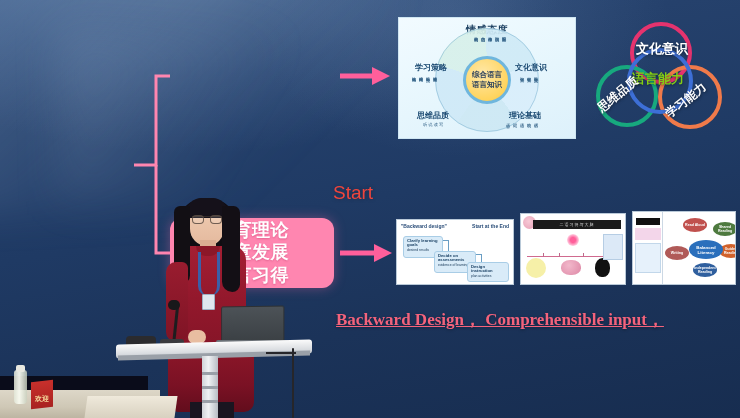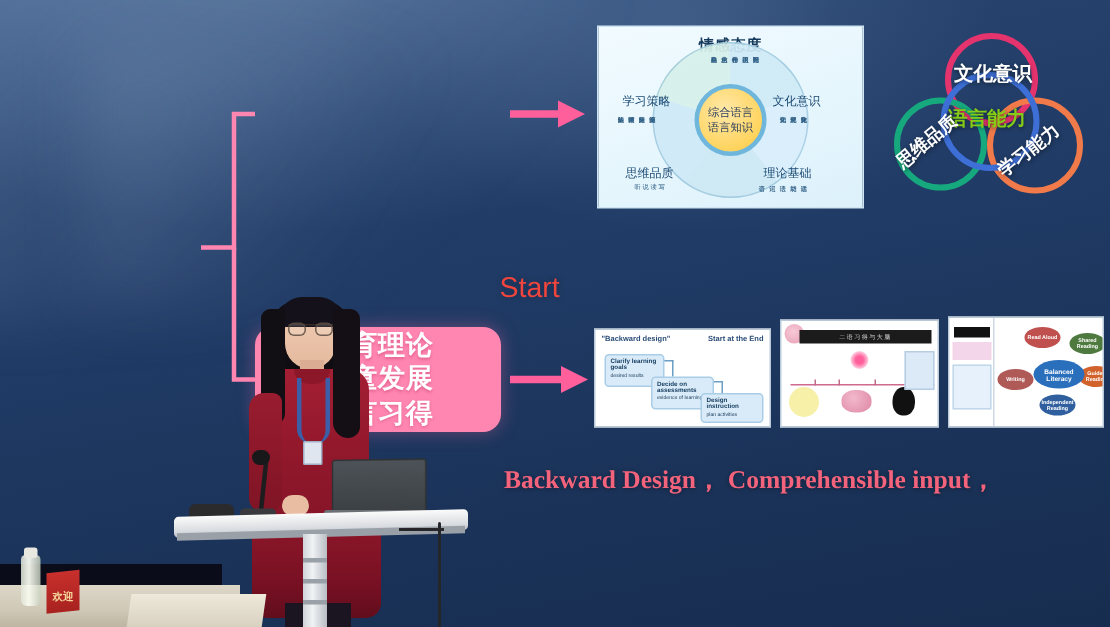--- a/index.html
+++ b/index.html
@@ -151,24 +151,24 @@
     border: 1px solid rgba(120,175,205,0.5);
   }
   .circ-core {
     position: absolute; left: 50%; top: 62px;
     transform: translate(-50%,-50%);
     width: 48px; height: 48px; border-radius: 50%;
     background: radial-gradient(circle at 40% 35%, #ffe8a8, #ffd45e 70%, #f6c63f);
     border: 3px solid #6fb6dd;
     display: flex; flex-direction: column;
     align-items: center; justify-content: center;
-    color: #2a3f5c; font-size: 7.5px; font-weight: normal; line-height: 10px;
+    color: #2a3f5c; font-size: 7.5px; font-weight: bold; line-height: 10px;
   }
   .lbl {
-    position: absolute; font-size: 8px; font-weight: normal;
+    position: absolute; font-size: 8px; font-weight: bold;
     color: #1b4a72; white-space: nowrap;
   }
   .sub {
     position: absolute; font-size: 4.2px; color: #2b5b82;
     white-space: nowrap; line-height: 5px;
   }
   .sub-v {
     position: absolute; font-size: 4.2px; color: #2b5b82;
     writing-mode: vertical-rl; line-height: 5.5px; letter-spacing: 0px;
   }
@@ -270,21 +270,21 @@
   .bl-n5 { left: 32px; top: 34px; background: #b05a58; }
 
   
   #caption {
     position: absolute; left: 336px; top: 308px; width: 392px;
     color: #f4637c;
     font-family: "Liberation Serif", "DejaVu Serif", serif;
     font-size: 17px; font-weight: bold; line-height: 24px;
     text-shadow: 0 1px 3px rgba(0,0,0,0.35);
   }
-  #caption .cap-line { display: block; white-space: nowrap; }
+  #caption .cap-line { display: block; white-space: nowrap; text-decoration: underline; }
 
   
   #presenter { position: absolute; left: 150px; top: 196px; width: 130px; height: 222px; }
   .p-hair-back {
     position: absolute; left: 26px; top: 2px; width: 62px; height: 86px;
     background: #100d12; border-radius: 30px 30px 24px 24px;
   }
   .p-face {
     position: absolute; left: 40px; top: 8px; width: 34px; height: 42px;
     background: linear-gradient(180deg, #f0cdb4, #e4b99d);

